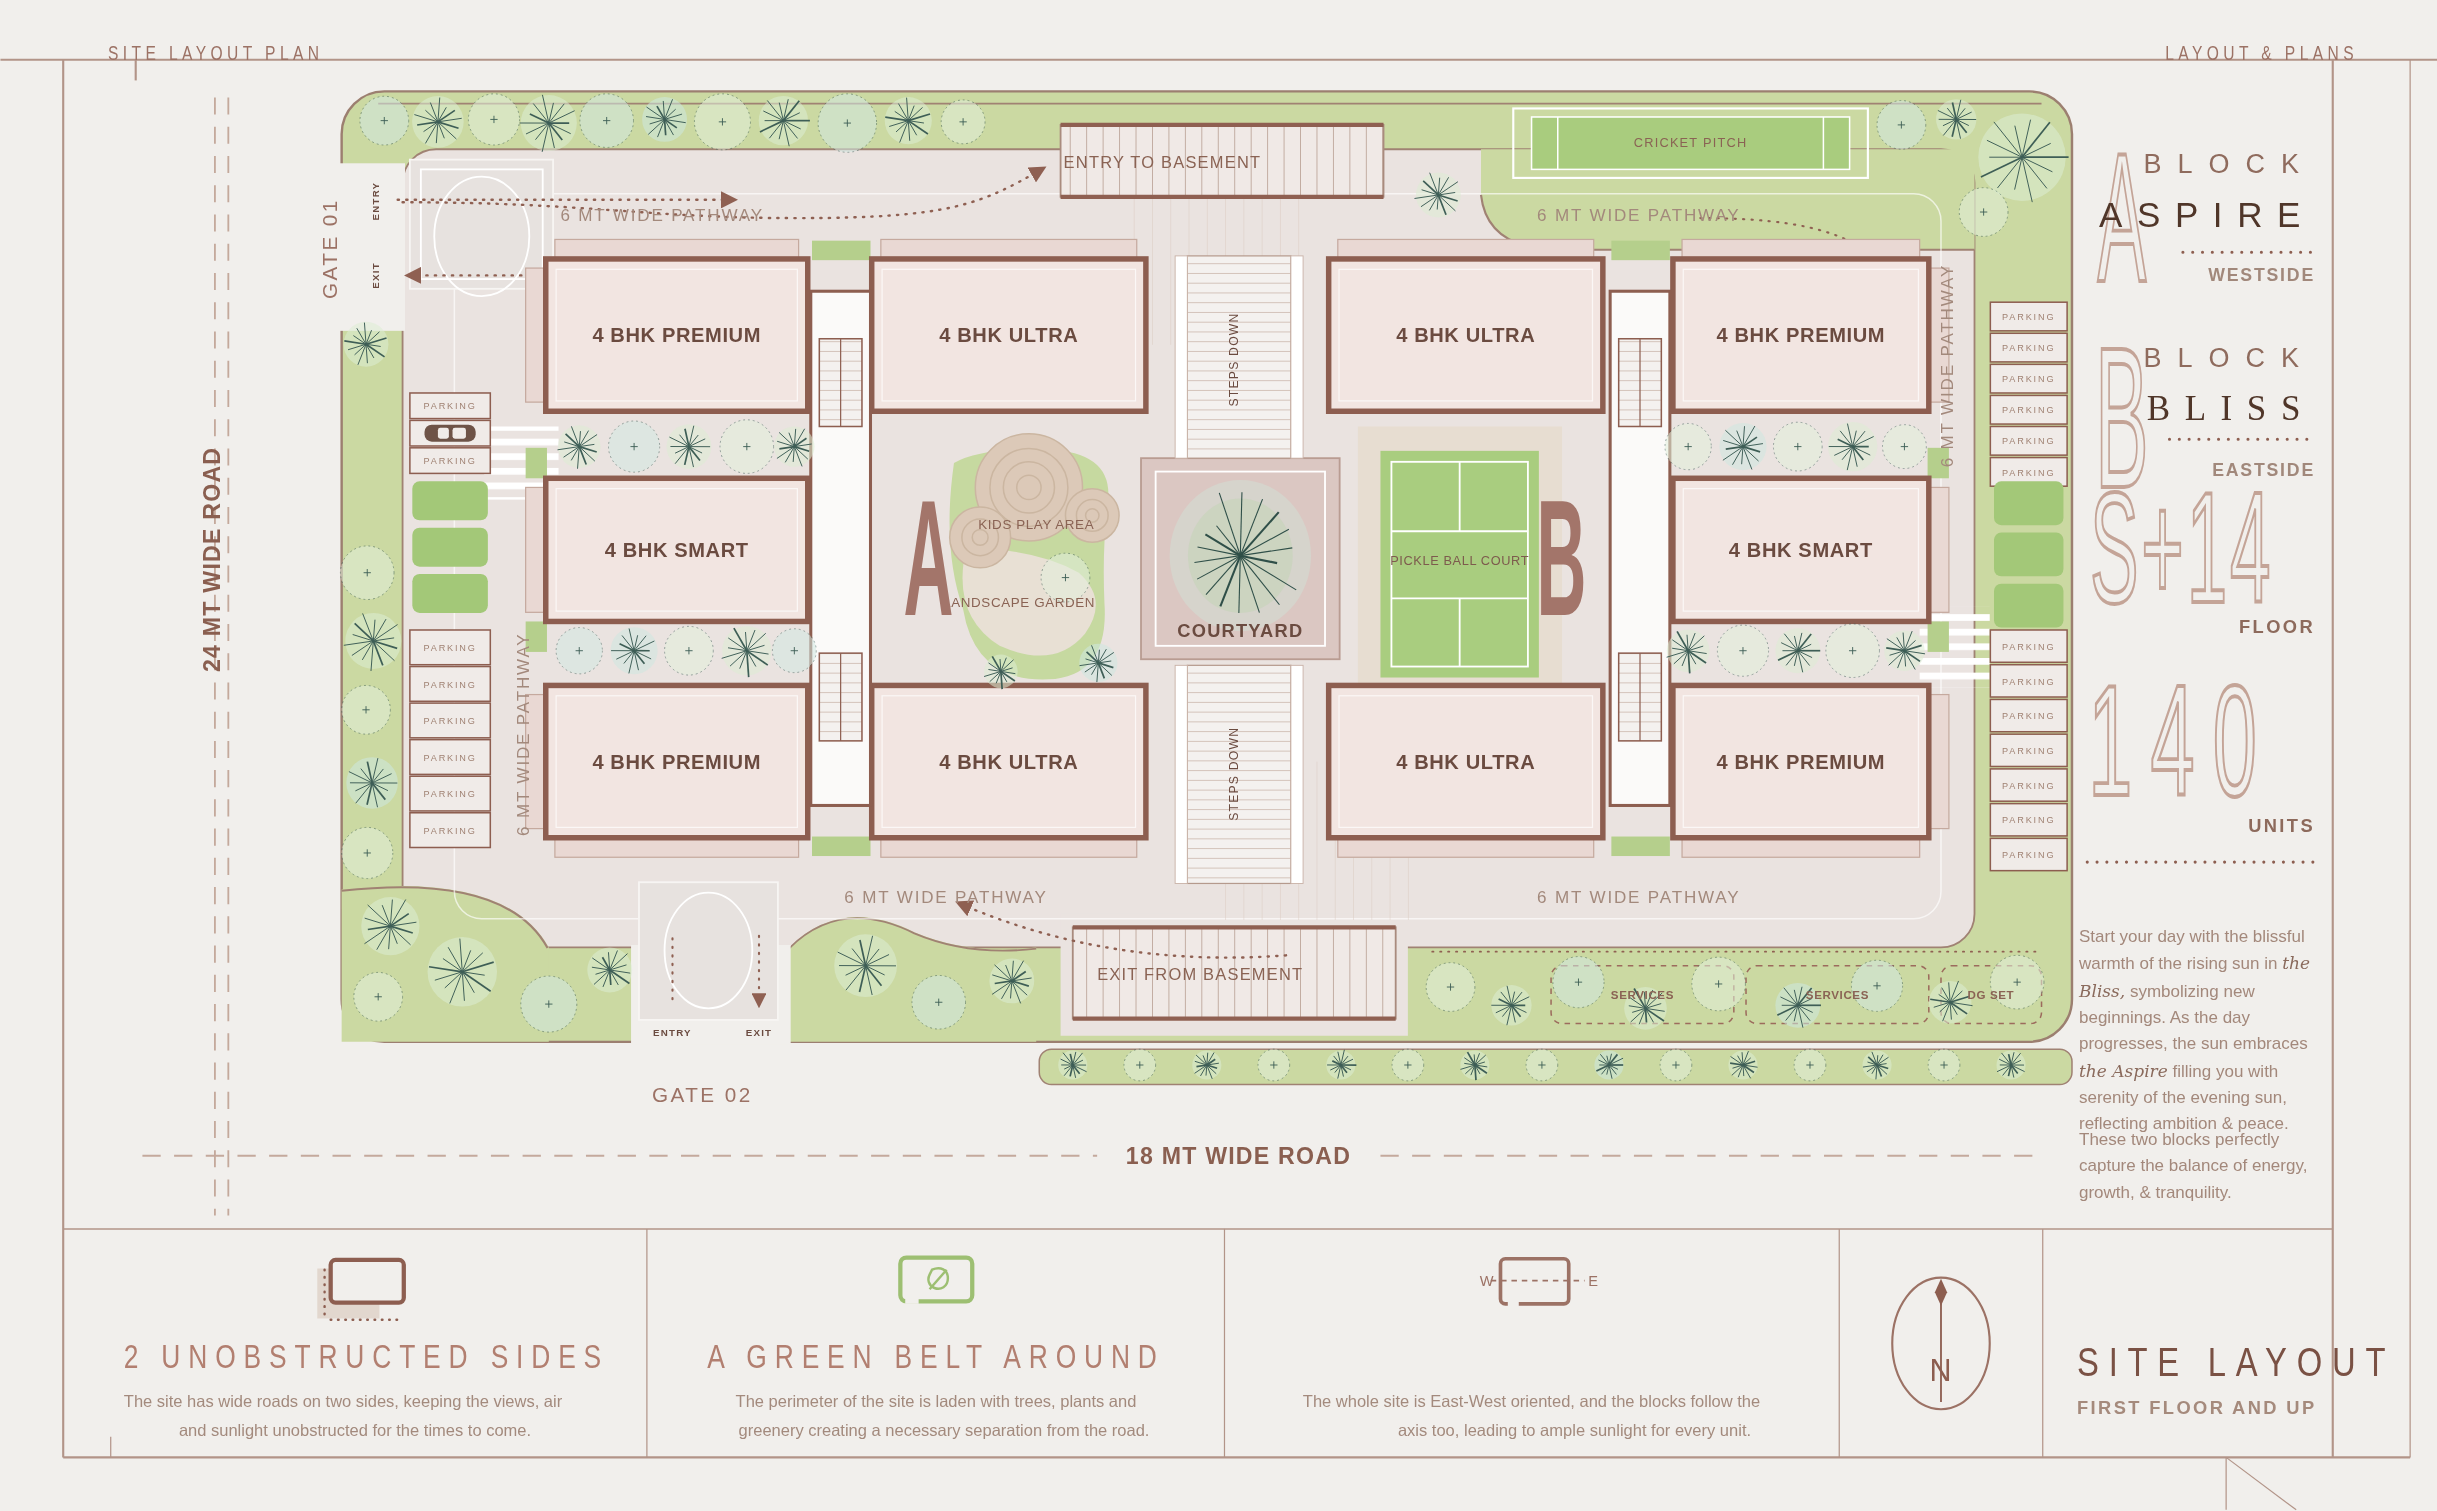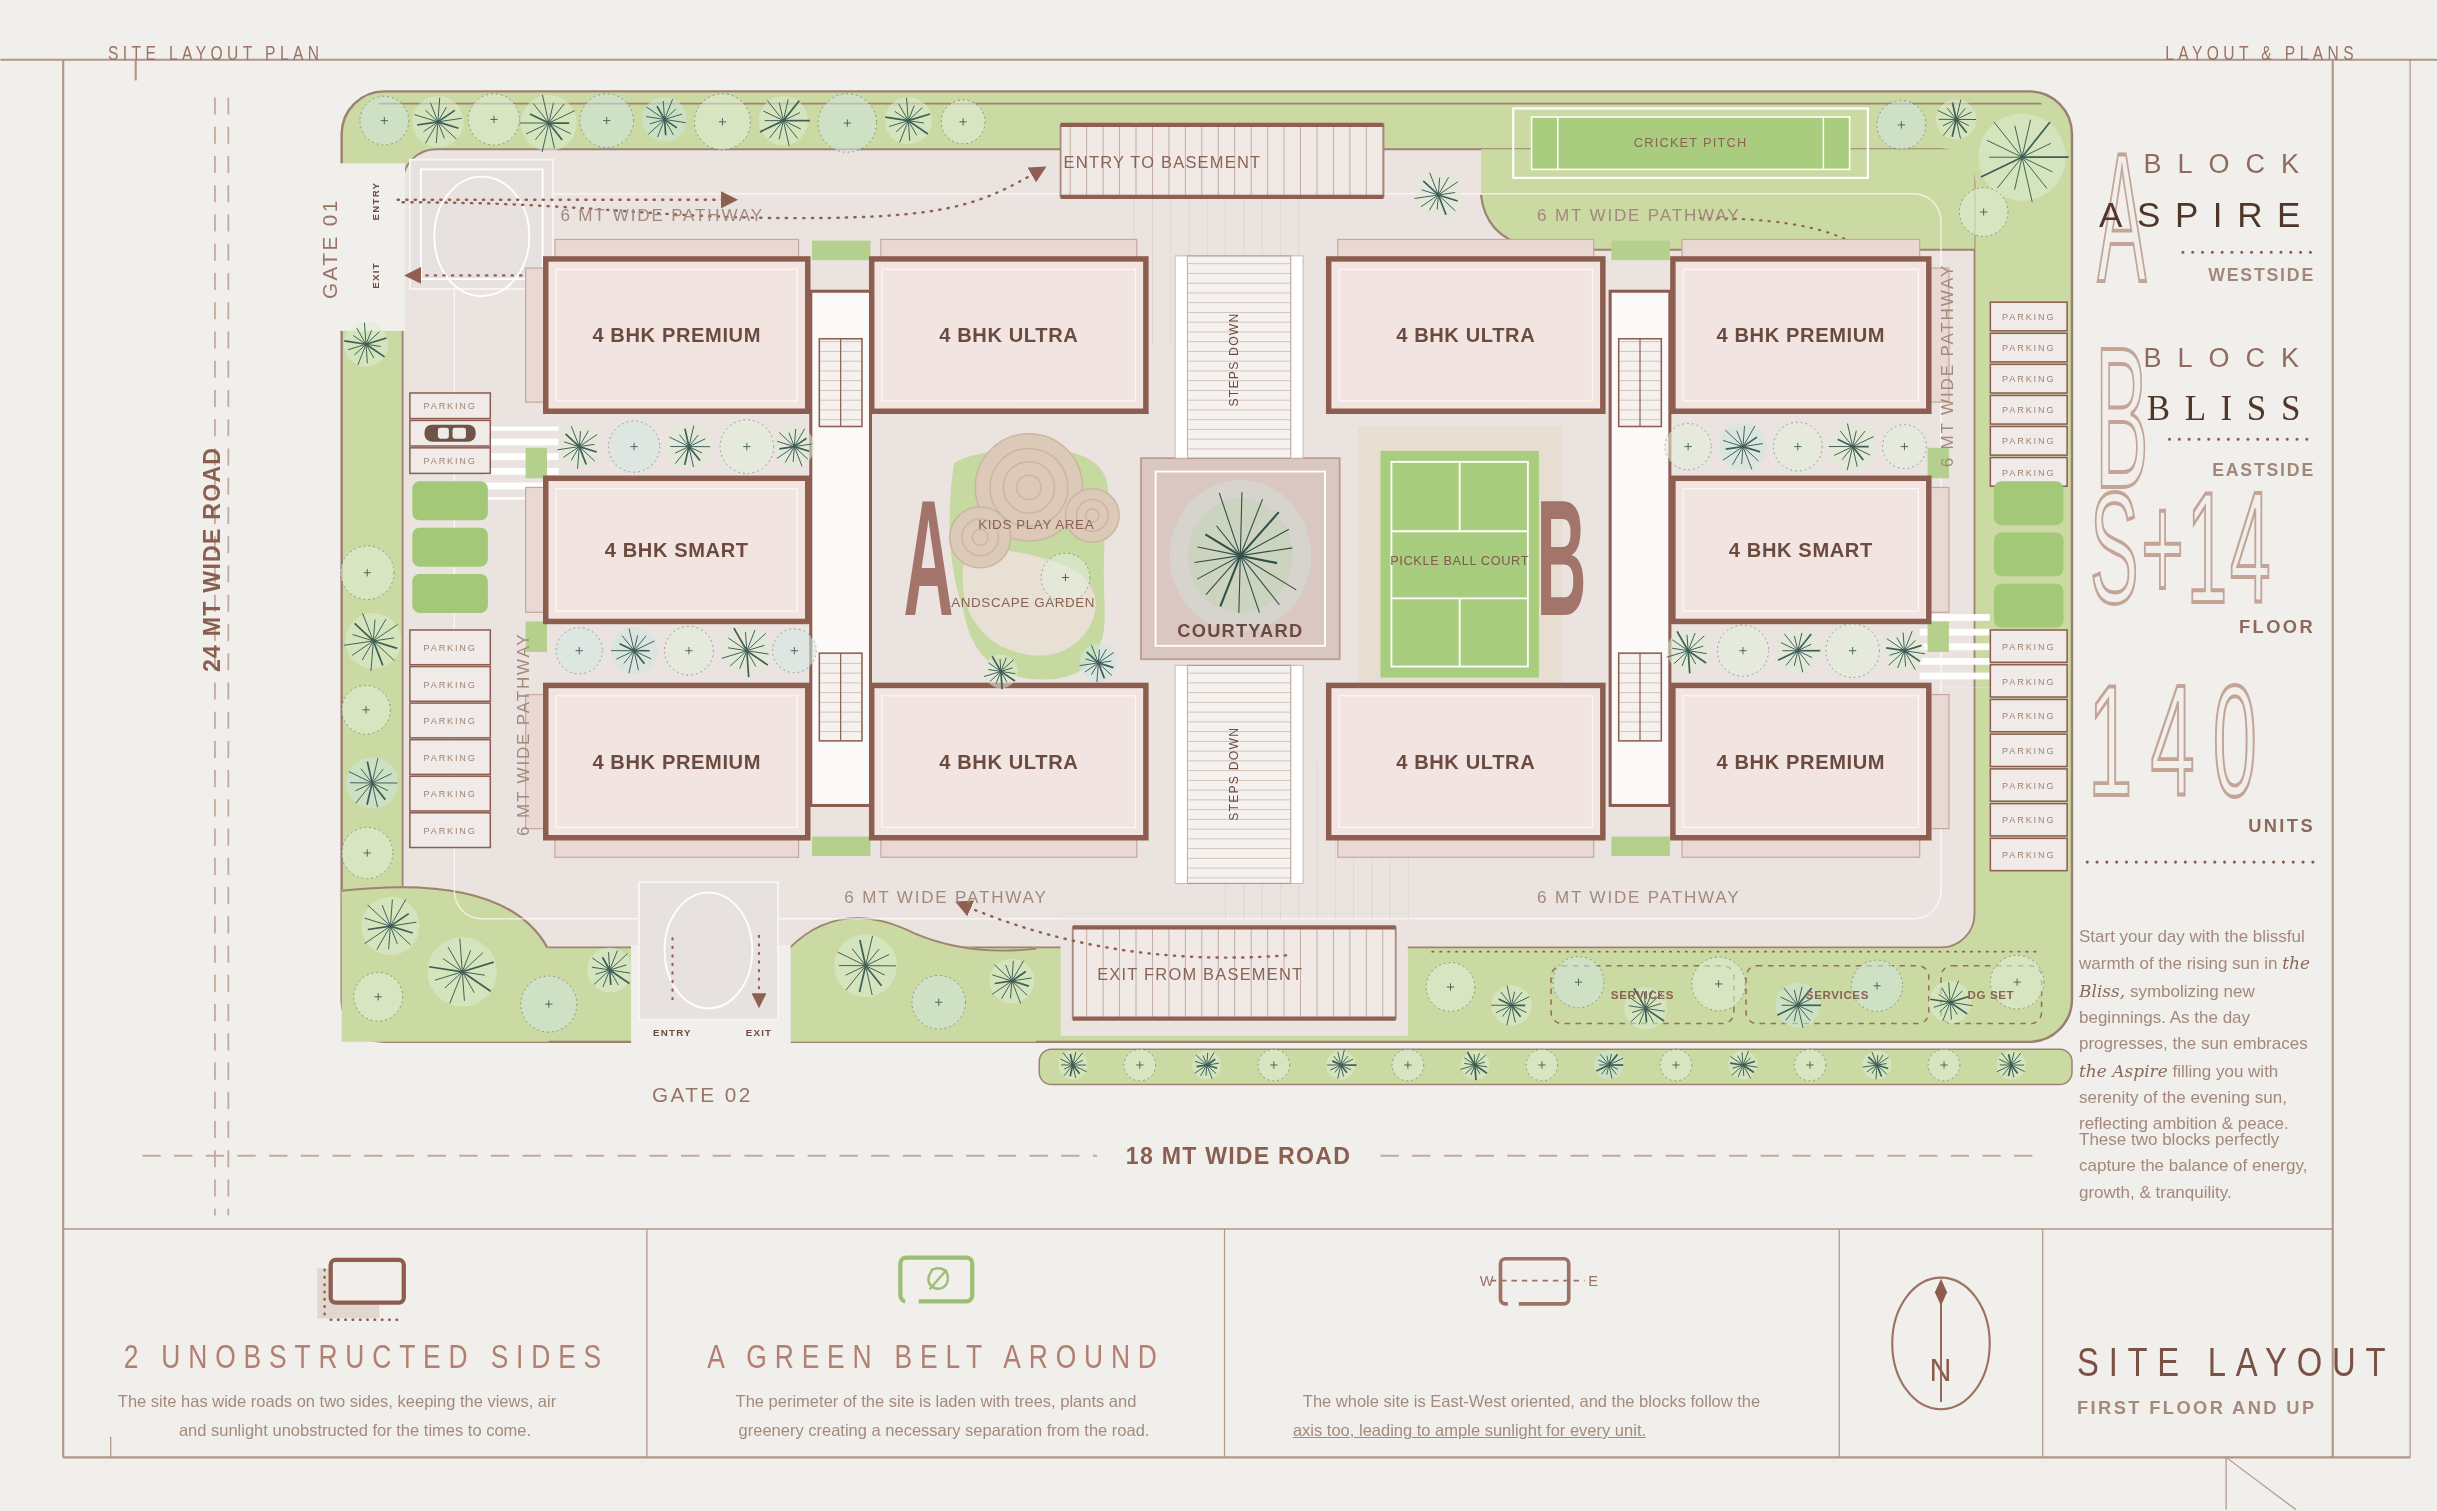--- a/index.html
+++ b/index.html
@@ -1307,29 +1307,29 @@
 <div class="sb kick" style="top:343px;"><span>BLOCK</span></div>
 <div class="sb bname" style="top:389px;font-family:Liberation Serif, serif;"><span>BLISS</span></div>
 <div class="sb bside" style="top:460px;"><span>EASTSIDE</span></div>
 <div class="sb slab" style="top:616px;"><span>FLOOR</span></div>
 <div class="sb slab" style="top:815px;"><span>UNITS</span></div>
 
 <div class="para" style="top:924px;"><span>Start your day with the blissful warmth of the rising sun in </span><i>the Bliss,</i><span> symbolizing new beginnings. As the day progresses, the sun embraces </span><i>the Aspire</i><span> filling you with serenity of the evening sun, reflecting ambition &amp; peace.</span></div>
 <div class="para" style="top:1127px;"><span>These two  blocks perfectly capture the balance of energy, growth, &amp; tranquility.</span></div>
 
 <div class="fp-title" style="left:63px;width:493px;top:1338px;"><span class="condc">2 UNOBSTRUCTED SIDES</span></div>
-<div class="fp-body" style="left:57px;width:560px;top:1392px;"><span>The site has wide roads on two sides, keeping the views, air</span></div>
+<div class="fp-body" style="left:63px;width:560px;top:1392px;"><span>The site has wide roads on two sides, keeping the views, air</span></div>
 <div class="fp-body" style="left:63px;width:584px;top:1421px;"><span>and sunlight unobstructed for the times to come.</span></div>
 
 <div class="fp-title" style="left:647px;width:578px;top:1338px;"><span class="condc">A GREEN BELT AROUND</span></div>
 <div class="fp-body" style="left:647px;width:578px;top:1392px;"><span>The perimeter of the site is laden with trees, plants and</span></div>
 <div class="fp-body" style="left:647px;width:578px;top:1421px;padding-left:8px;"><span>greenery creating a necessary separation from the road.</span></div>
 
 <div class="fp-body" style="left:1224px;width:615px;top:1392px;"><span>The whole site is East-West oriented, and the blocks follow the</span></div>
-<div class="fp-body" style="left:1155px;width:629px;top:1421px;text-decoration:underline;"><span>axis too, leading to ample sunlight for every unit.</span></div>
+<div class="fp-body" style="left:1260px;width:629px;top:1421px;"><span>axis too, leading to ample sunlight for every unit.</span></div>
 
 <div class="abs tb-title" style="left:2077px;top:1308px;"><span class="cond">SITE LAYOUT</span></div>
 <div class="abs tb-sub" style="left:2077px;top:1366px;"><span>FIRST FLOOR AND UP</span></div>
 
 <div class="abs pgnum" style="left:101px;top:1475px;"><span>27</span></div>
 <div class="abs pgnum" style="left:2338px;top:1475px;"><span>28</span></div>
 
 </div>
 
 

